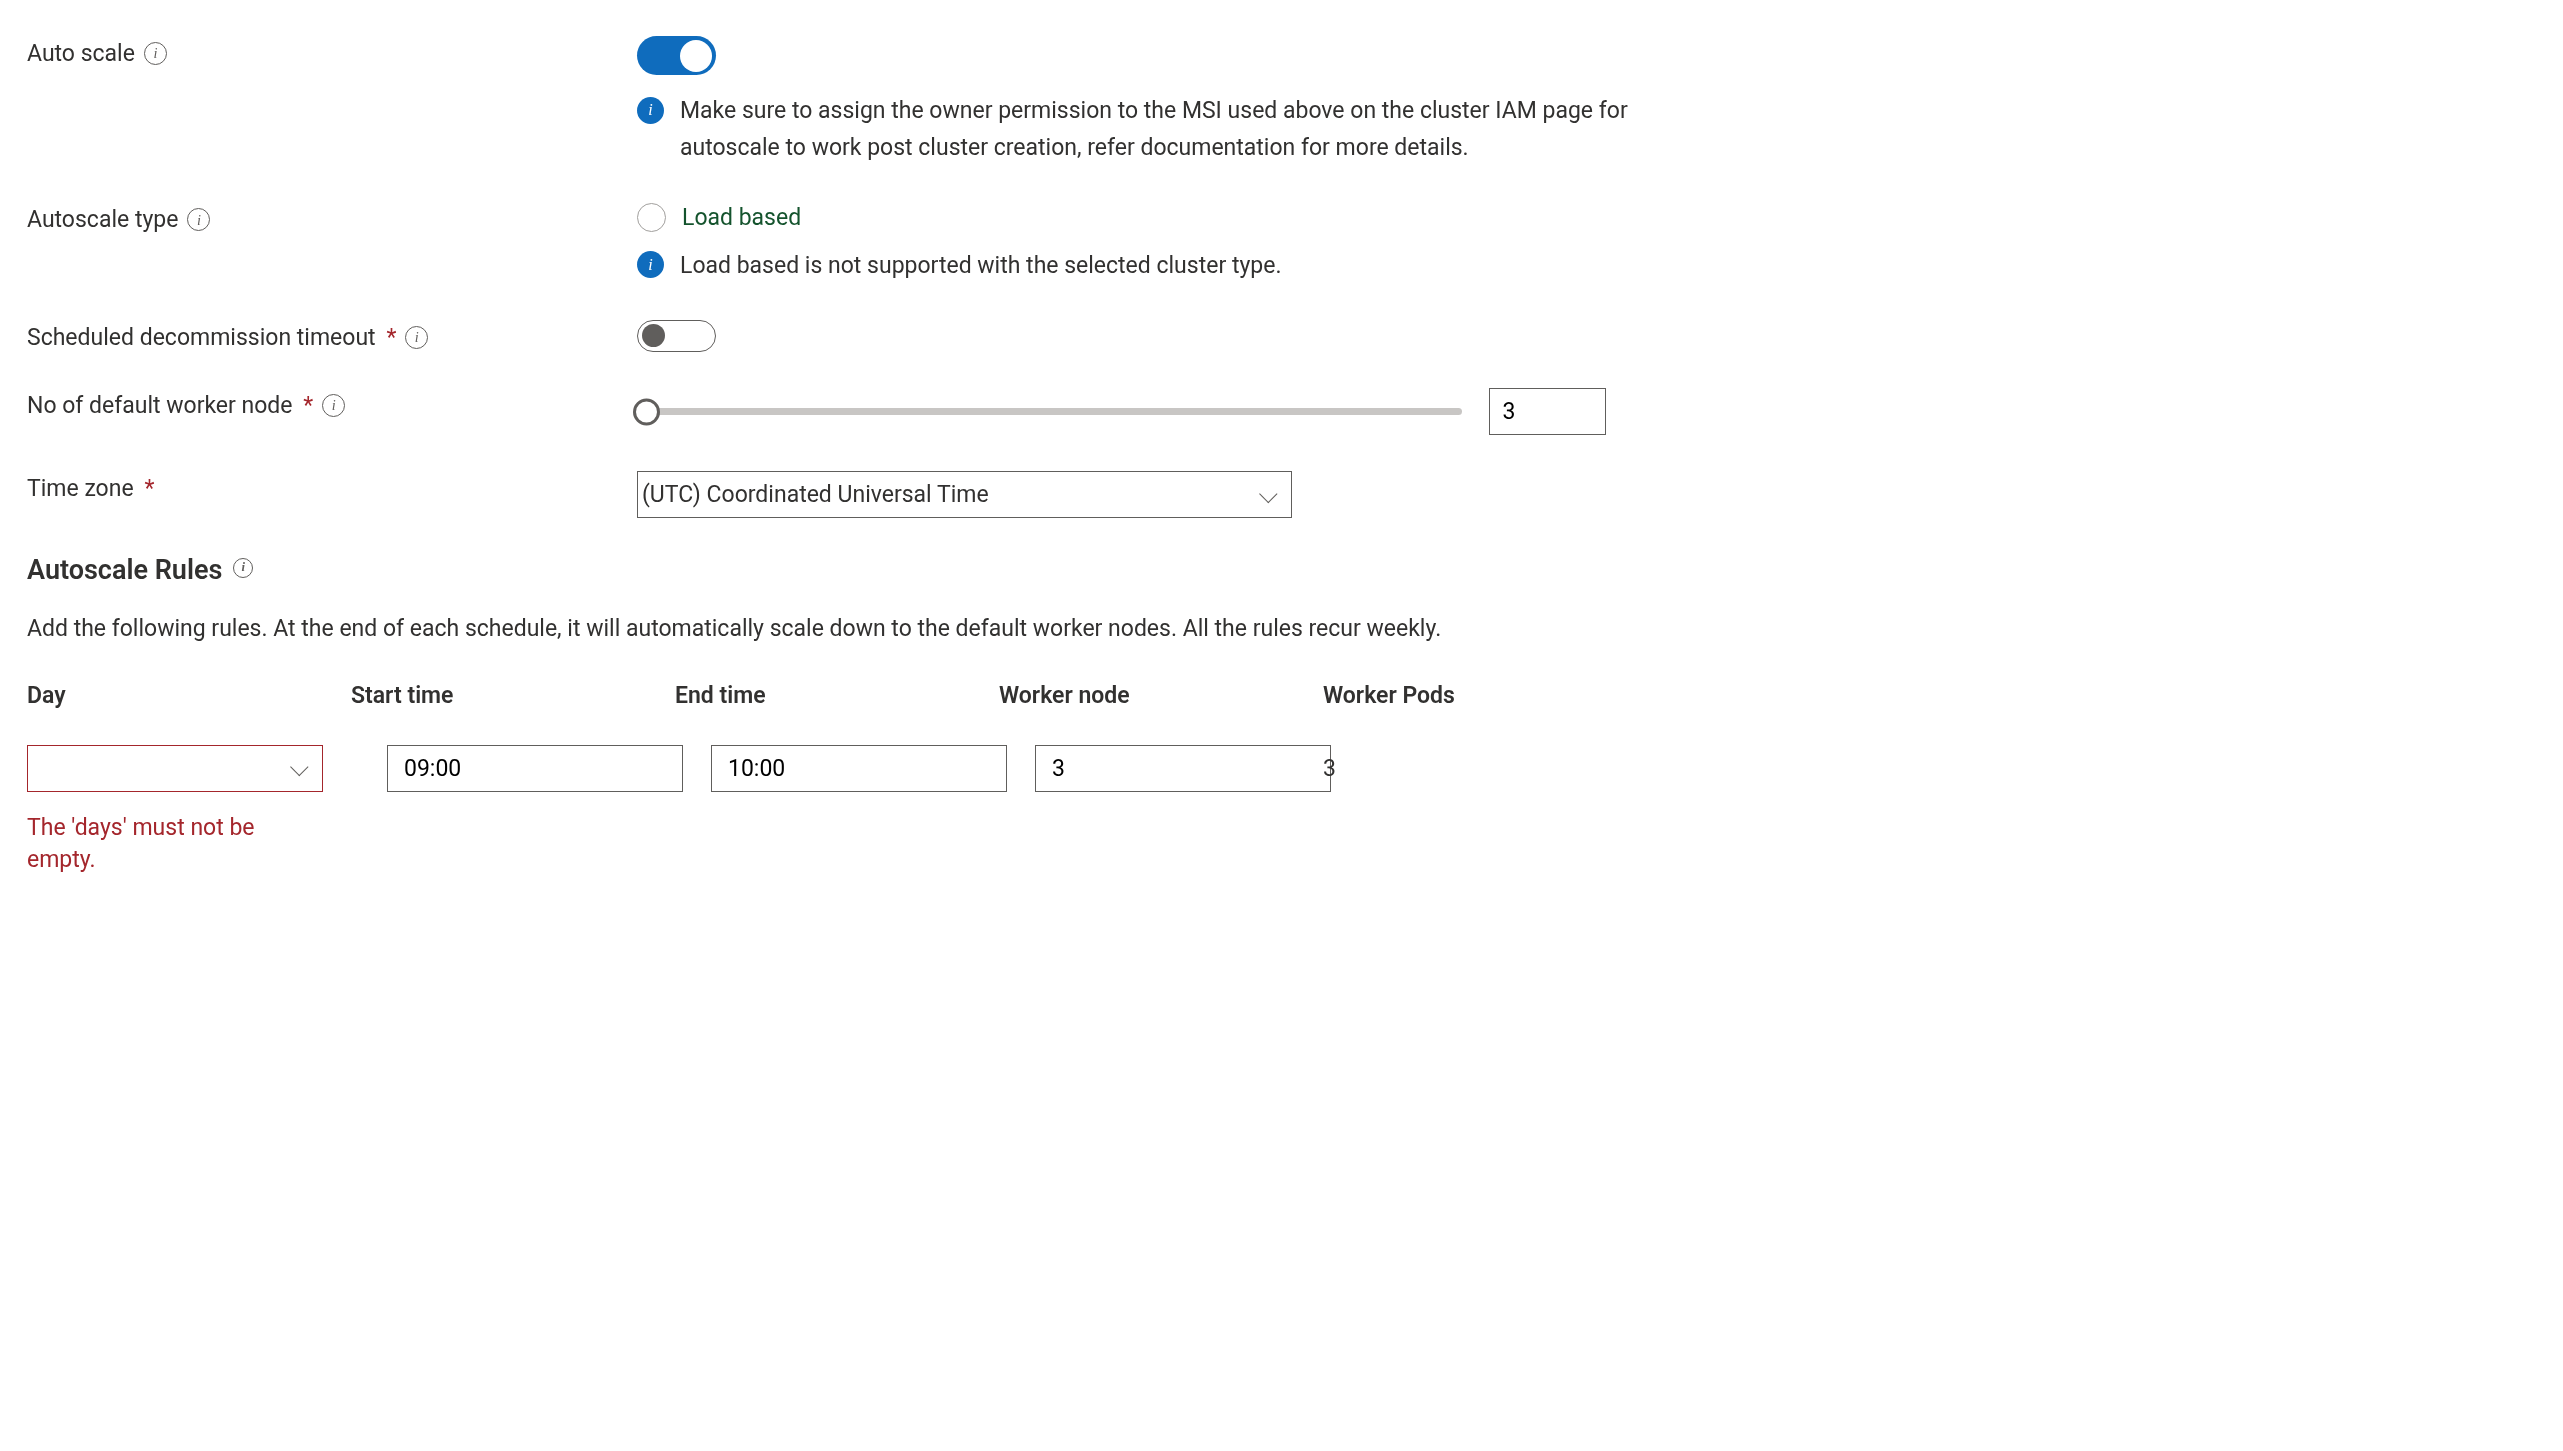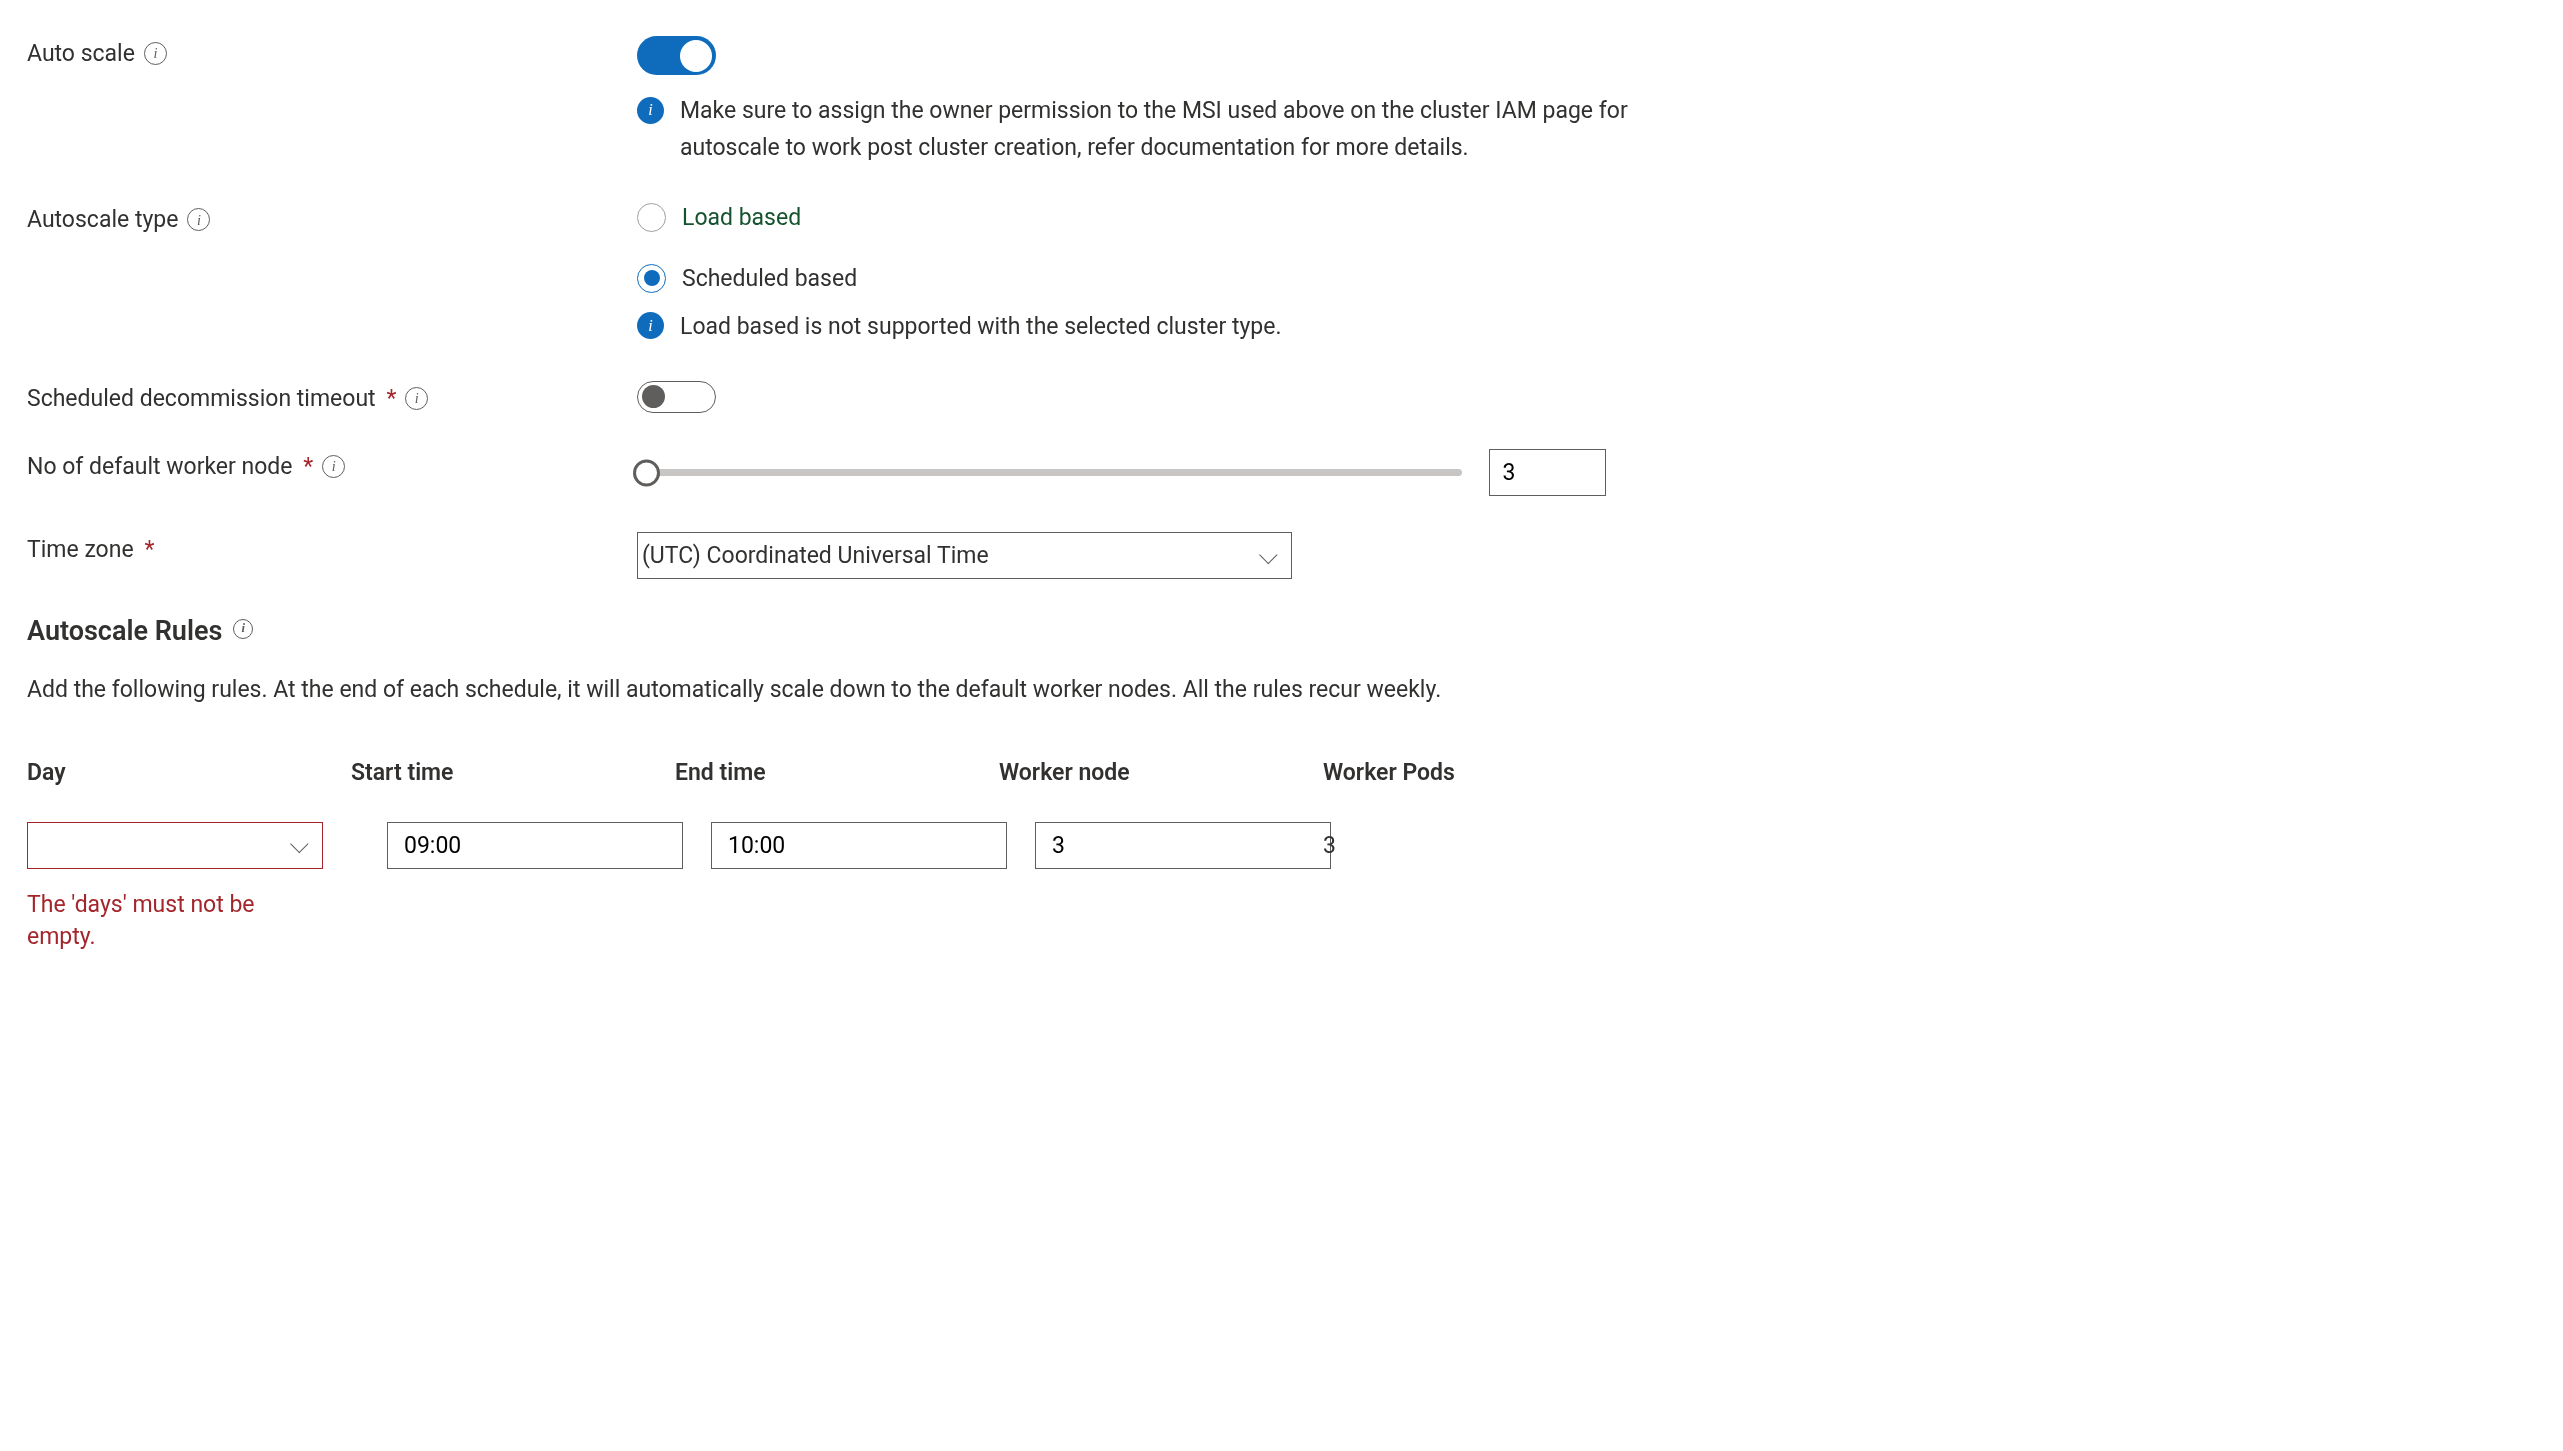--- a/index.html
+++ b/index.html
@@ -223,21 +223,21 @@
     font-weight: 600;
     margin-top: 33px;
     margin-bottom: 27px;
     display: flex;
     align-items: center;
     gap: 10.8px;
   }
   .desc {
     max-width: 1641px;
     line-height: 1.4;
-    margin-bottom: 52px;
+    margin-bottom: 36px;
   }
   
   .rules-table {
     display: flex;
     gap: 28px;
   }
   .rules-col {
     display: flex;
     flex-direction: column;
   }
@@ -292,24 +292,20 @@
   <div class="label-col">
     <span>Autoscale type</span>
     <span class="info-icon">i</span>
   </div>
   <div class="control-col">
     <div class="radio-group">
       <div class="radio-item disabled">
         <div class="radio-circle"></div>
         <span class="radio-label">Load based</span>
       </div>
-      <div class="radio-item selected">
-        <div class="radio-circle"></div>
-        <span class="radio-label">Scheduled based</span>
-      </div>
     </div>
     <div class="info-block tight">
       <div class="info-dot">i</div>
       <div class="info-text">Load based is not supported with the selected cluster type.</div>
     </div>
   </div>
 </div>
 
 <div class="row">
   <div class="label-col">

